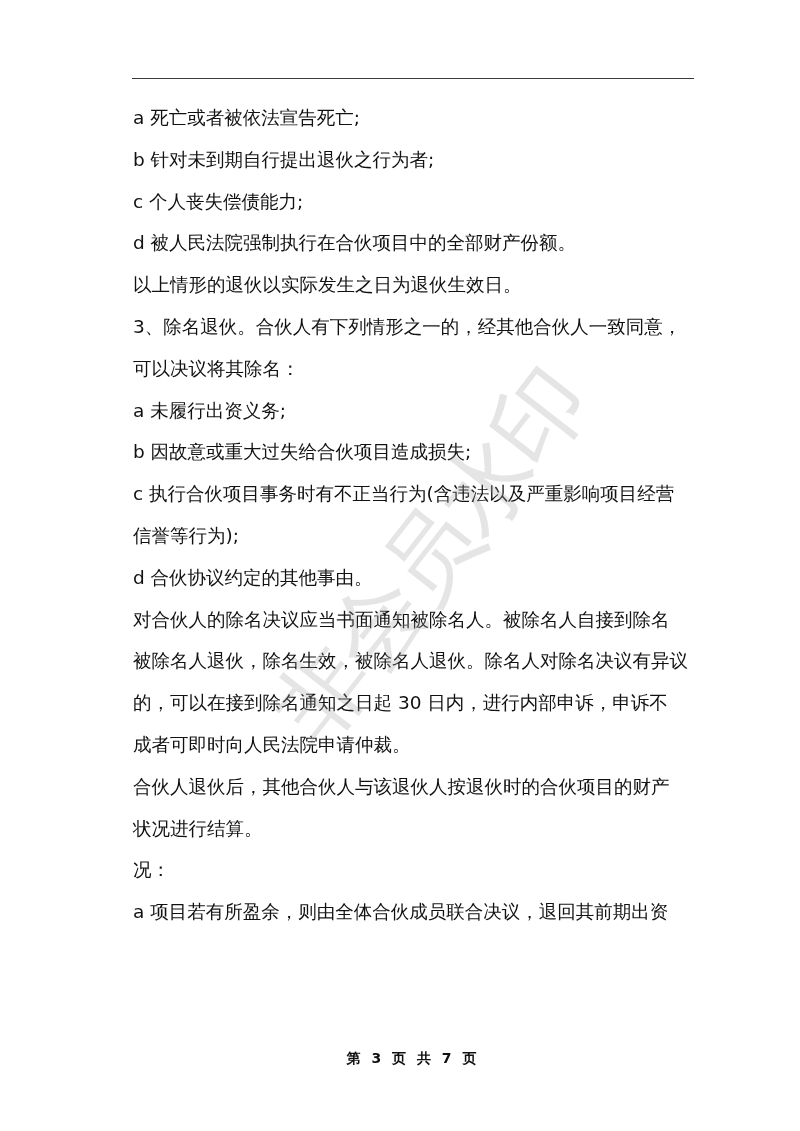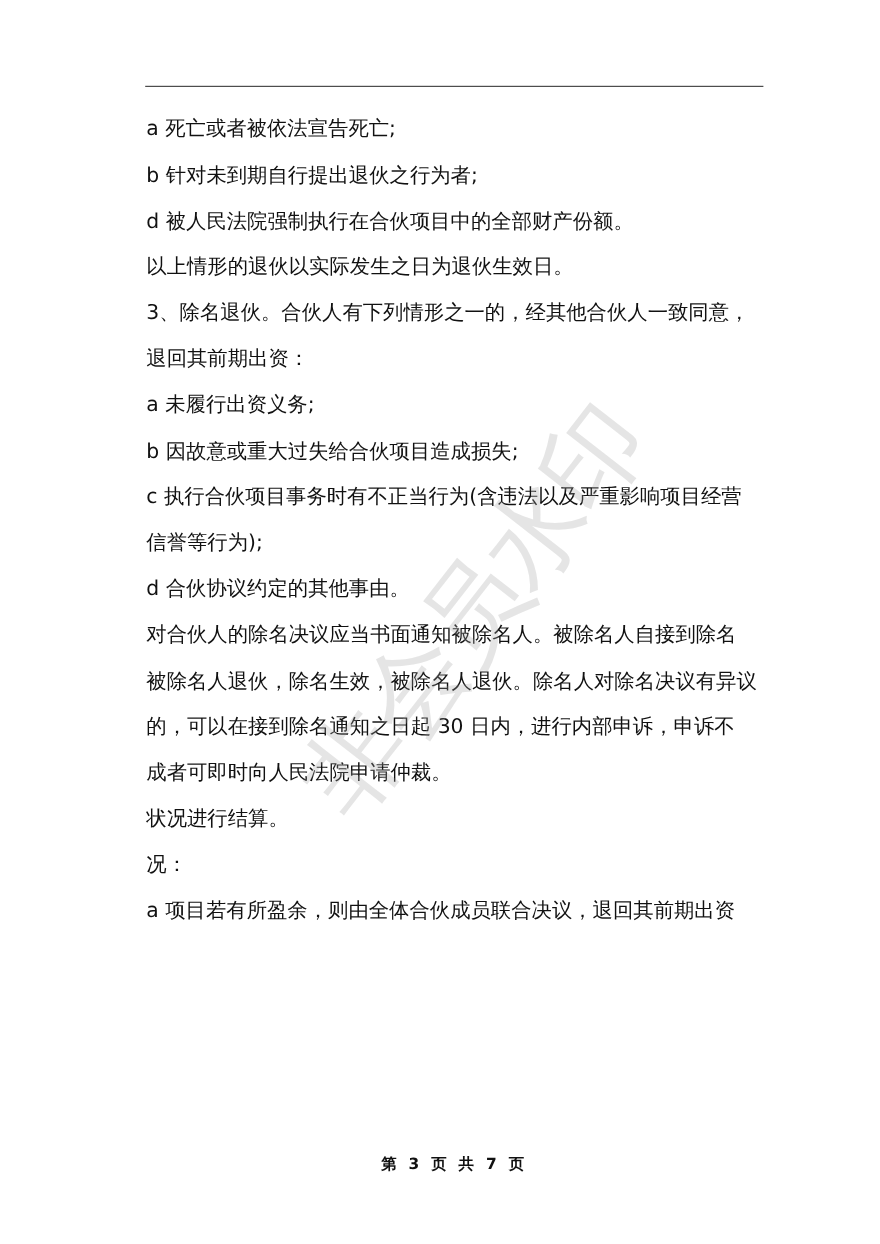--- a/index.html
+++ b/index.html
@@ -73,33 +73,35 @@
   </style>
 </head>
 <body>
 
 <div class="page">
   <div class="header-rule"></div>
 
   <div class="body-text">
     <div class="line">a  死亡或者被依法宣告死亡;</div>
     <div class="line">b  针对未到期自行提出退伙之行为者;</div>
+    <div class="line">c  个人丧失偿债能力;</div>
     <div class="line">d  被人民法院强制执行在合伙项目中的全部财产份额。</div>
     <div class="line">以上情形的退伙以实际发生之日为退伙生效日。</div>
     <div class="line">3、除名退伙。合伙人有下列情形之一的，经其他合伙人一致同意，</div>
-    <div class="line">退回其前期出资：</div>
+    <div class="line">可以决议将其除名：</div>
     <div class="line">a  未履行出资义务;</div>
     <div class="line">b  因故意或重大过失给合伙项目造成损失;</div>
     <div class="line">c  执行合伙项目事务时有不正当行为(含违法以及严重影响项目经营</div>
     <div class="line">信誉等行为);</div>
     <div class="line">d  合伙协议约定的其他事由。</div>
     <div class="line">对合伙人的除名决议应当书面通知被除名人。被除名人自接到除名</div>
     <div class="line">被除名人退伙，除名生效，被除名人退伙。除名人对除名决议有异议</div>
     <div class="line">的，可以在接到除名通知之日起 30 日内，进行内部申诉，申诉不</div>
     <div class="line">成者可即时向人民法院申请仲裁。</div>
+    <div class="line">合伙人退伙后，其他合伙人与该退伙人按退伙时的合伙项目的财产</div>
     <div class="line">状况进行结算。</div>
     <div class="line">况：</div>
     <div class="line">a 项目若有所盈余，则由全体合伙成员联合决议，退回其前期出资</div>
   </div>
 
   <div class="watermark">非会员水印</div>
 
   <div class="footer">第 3 页 共 7 页</div>
 </div>
 

